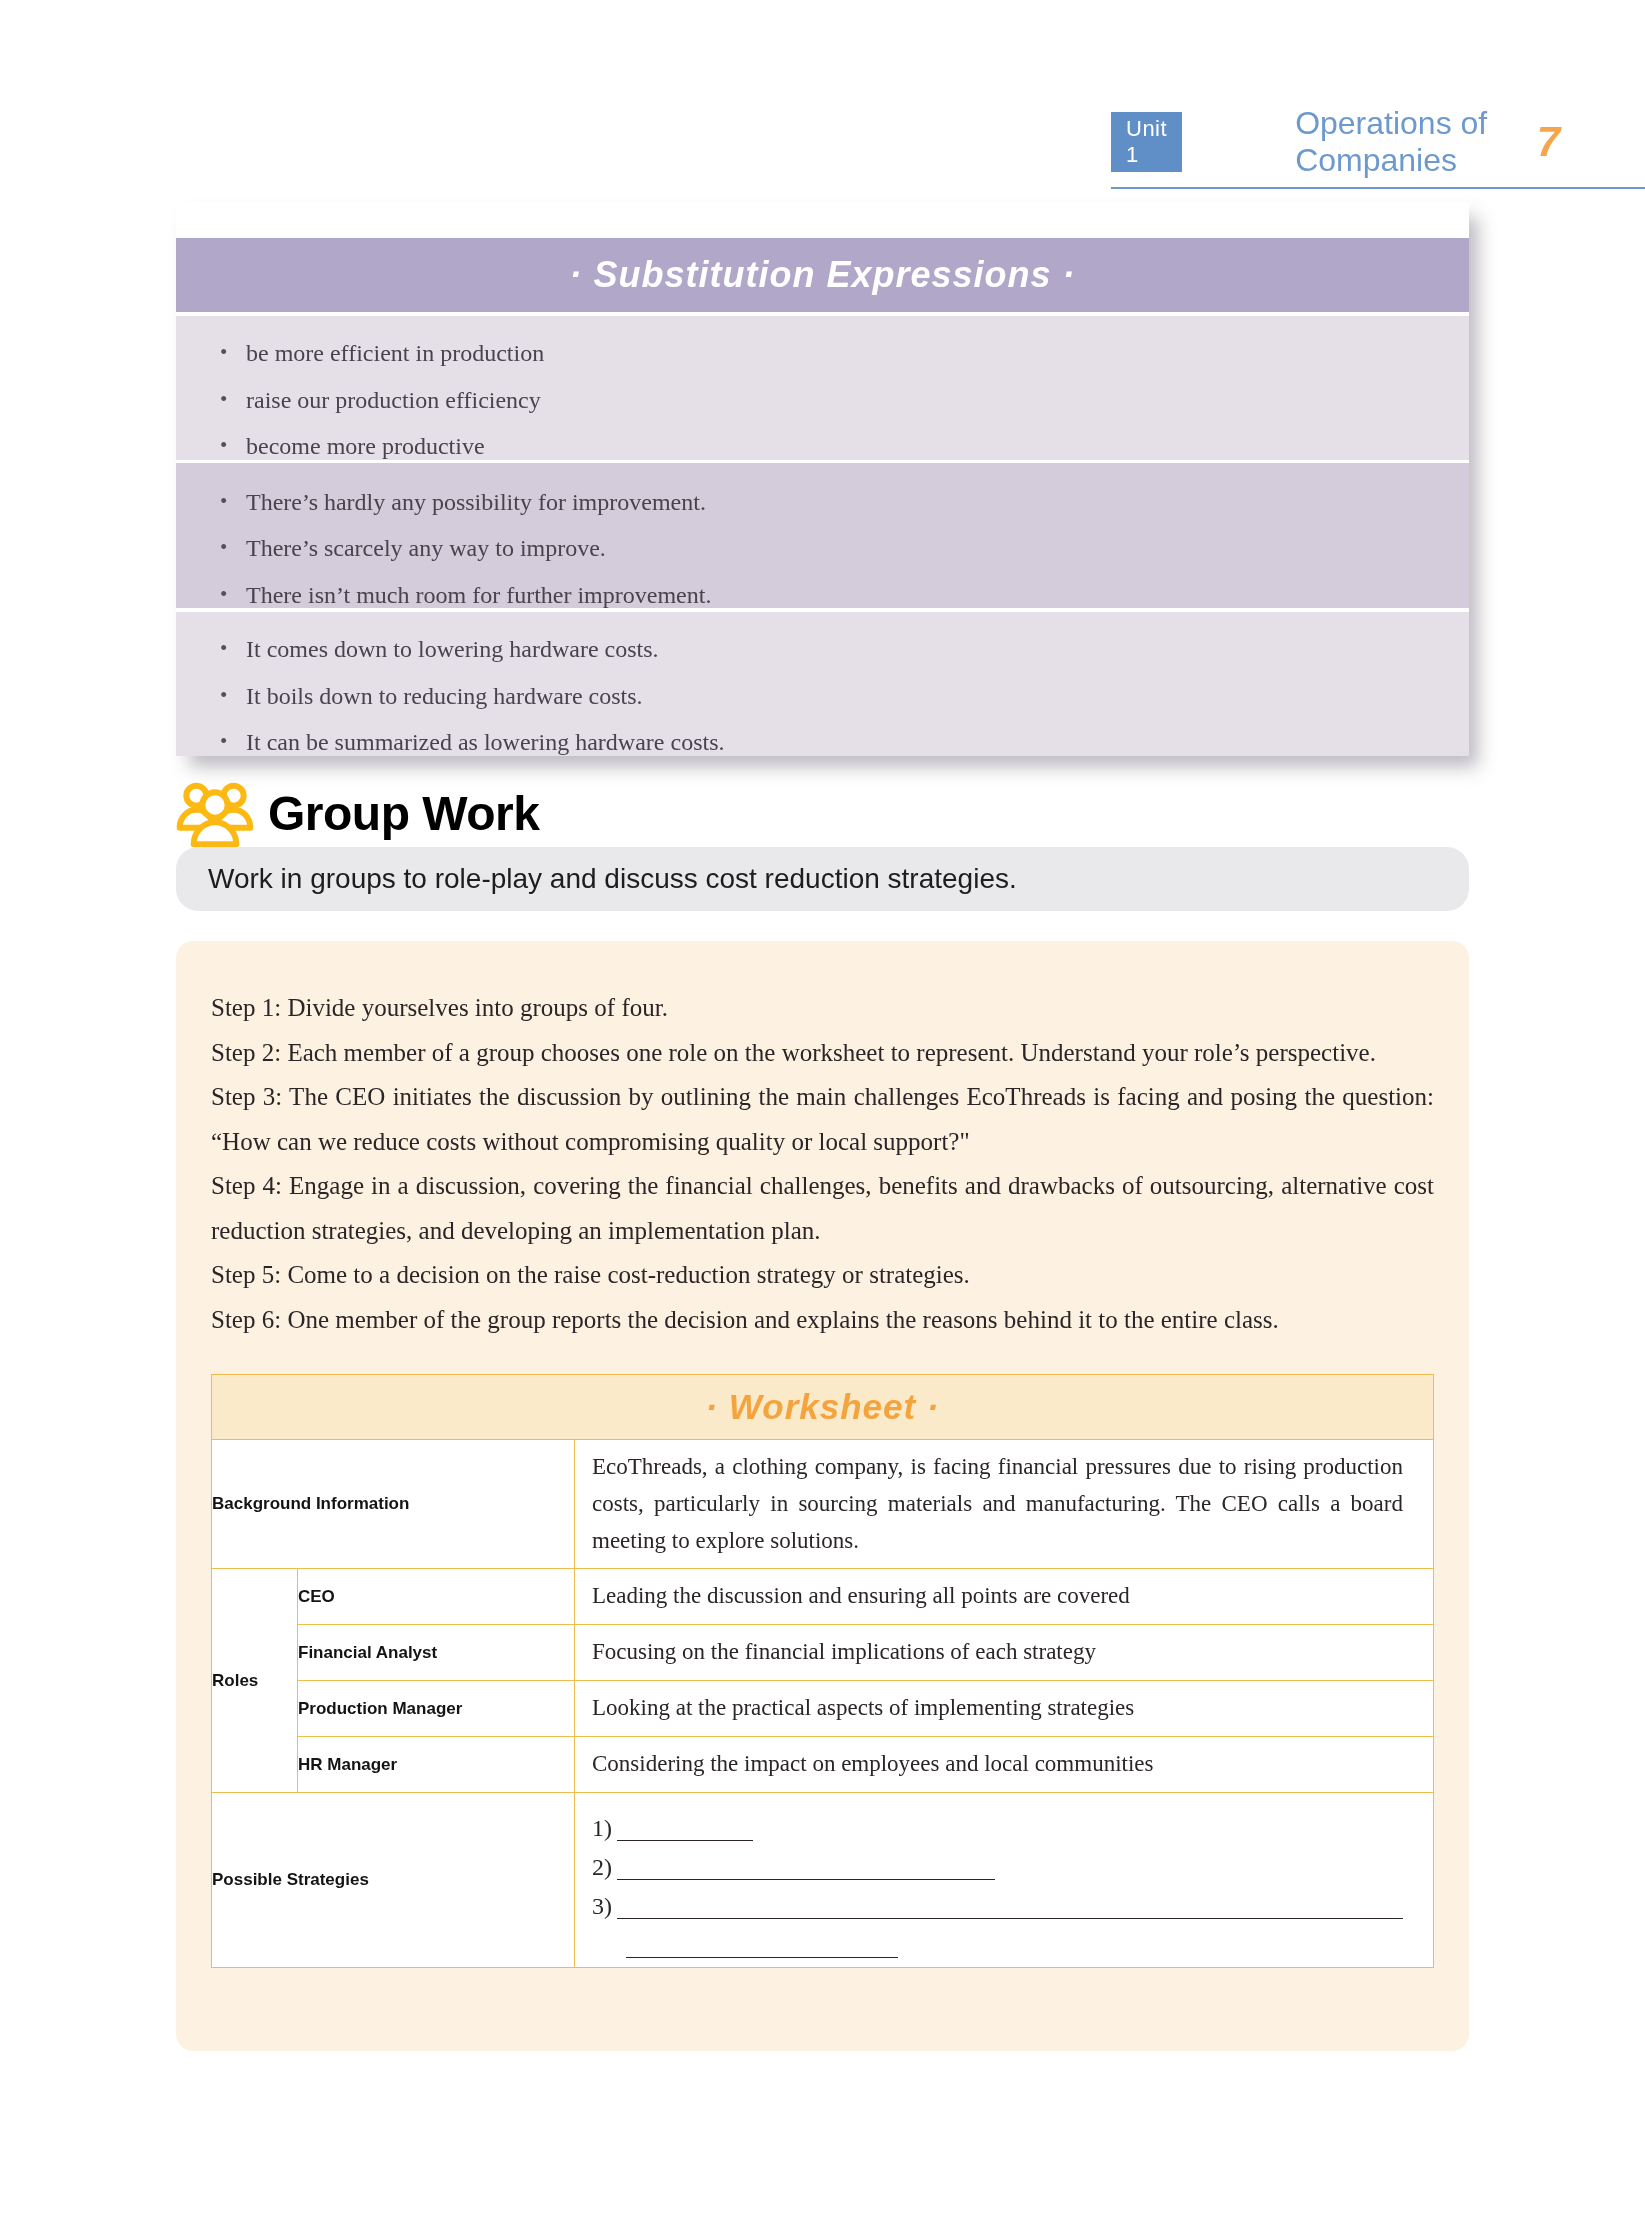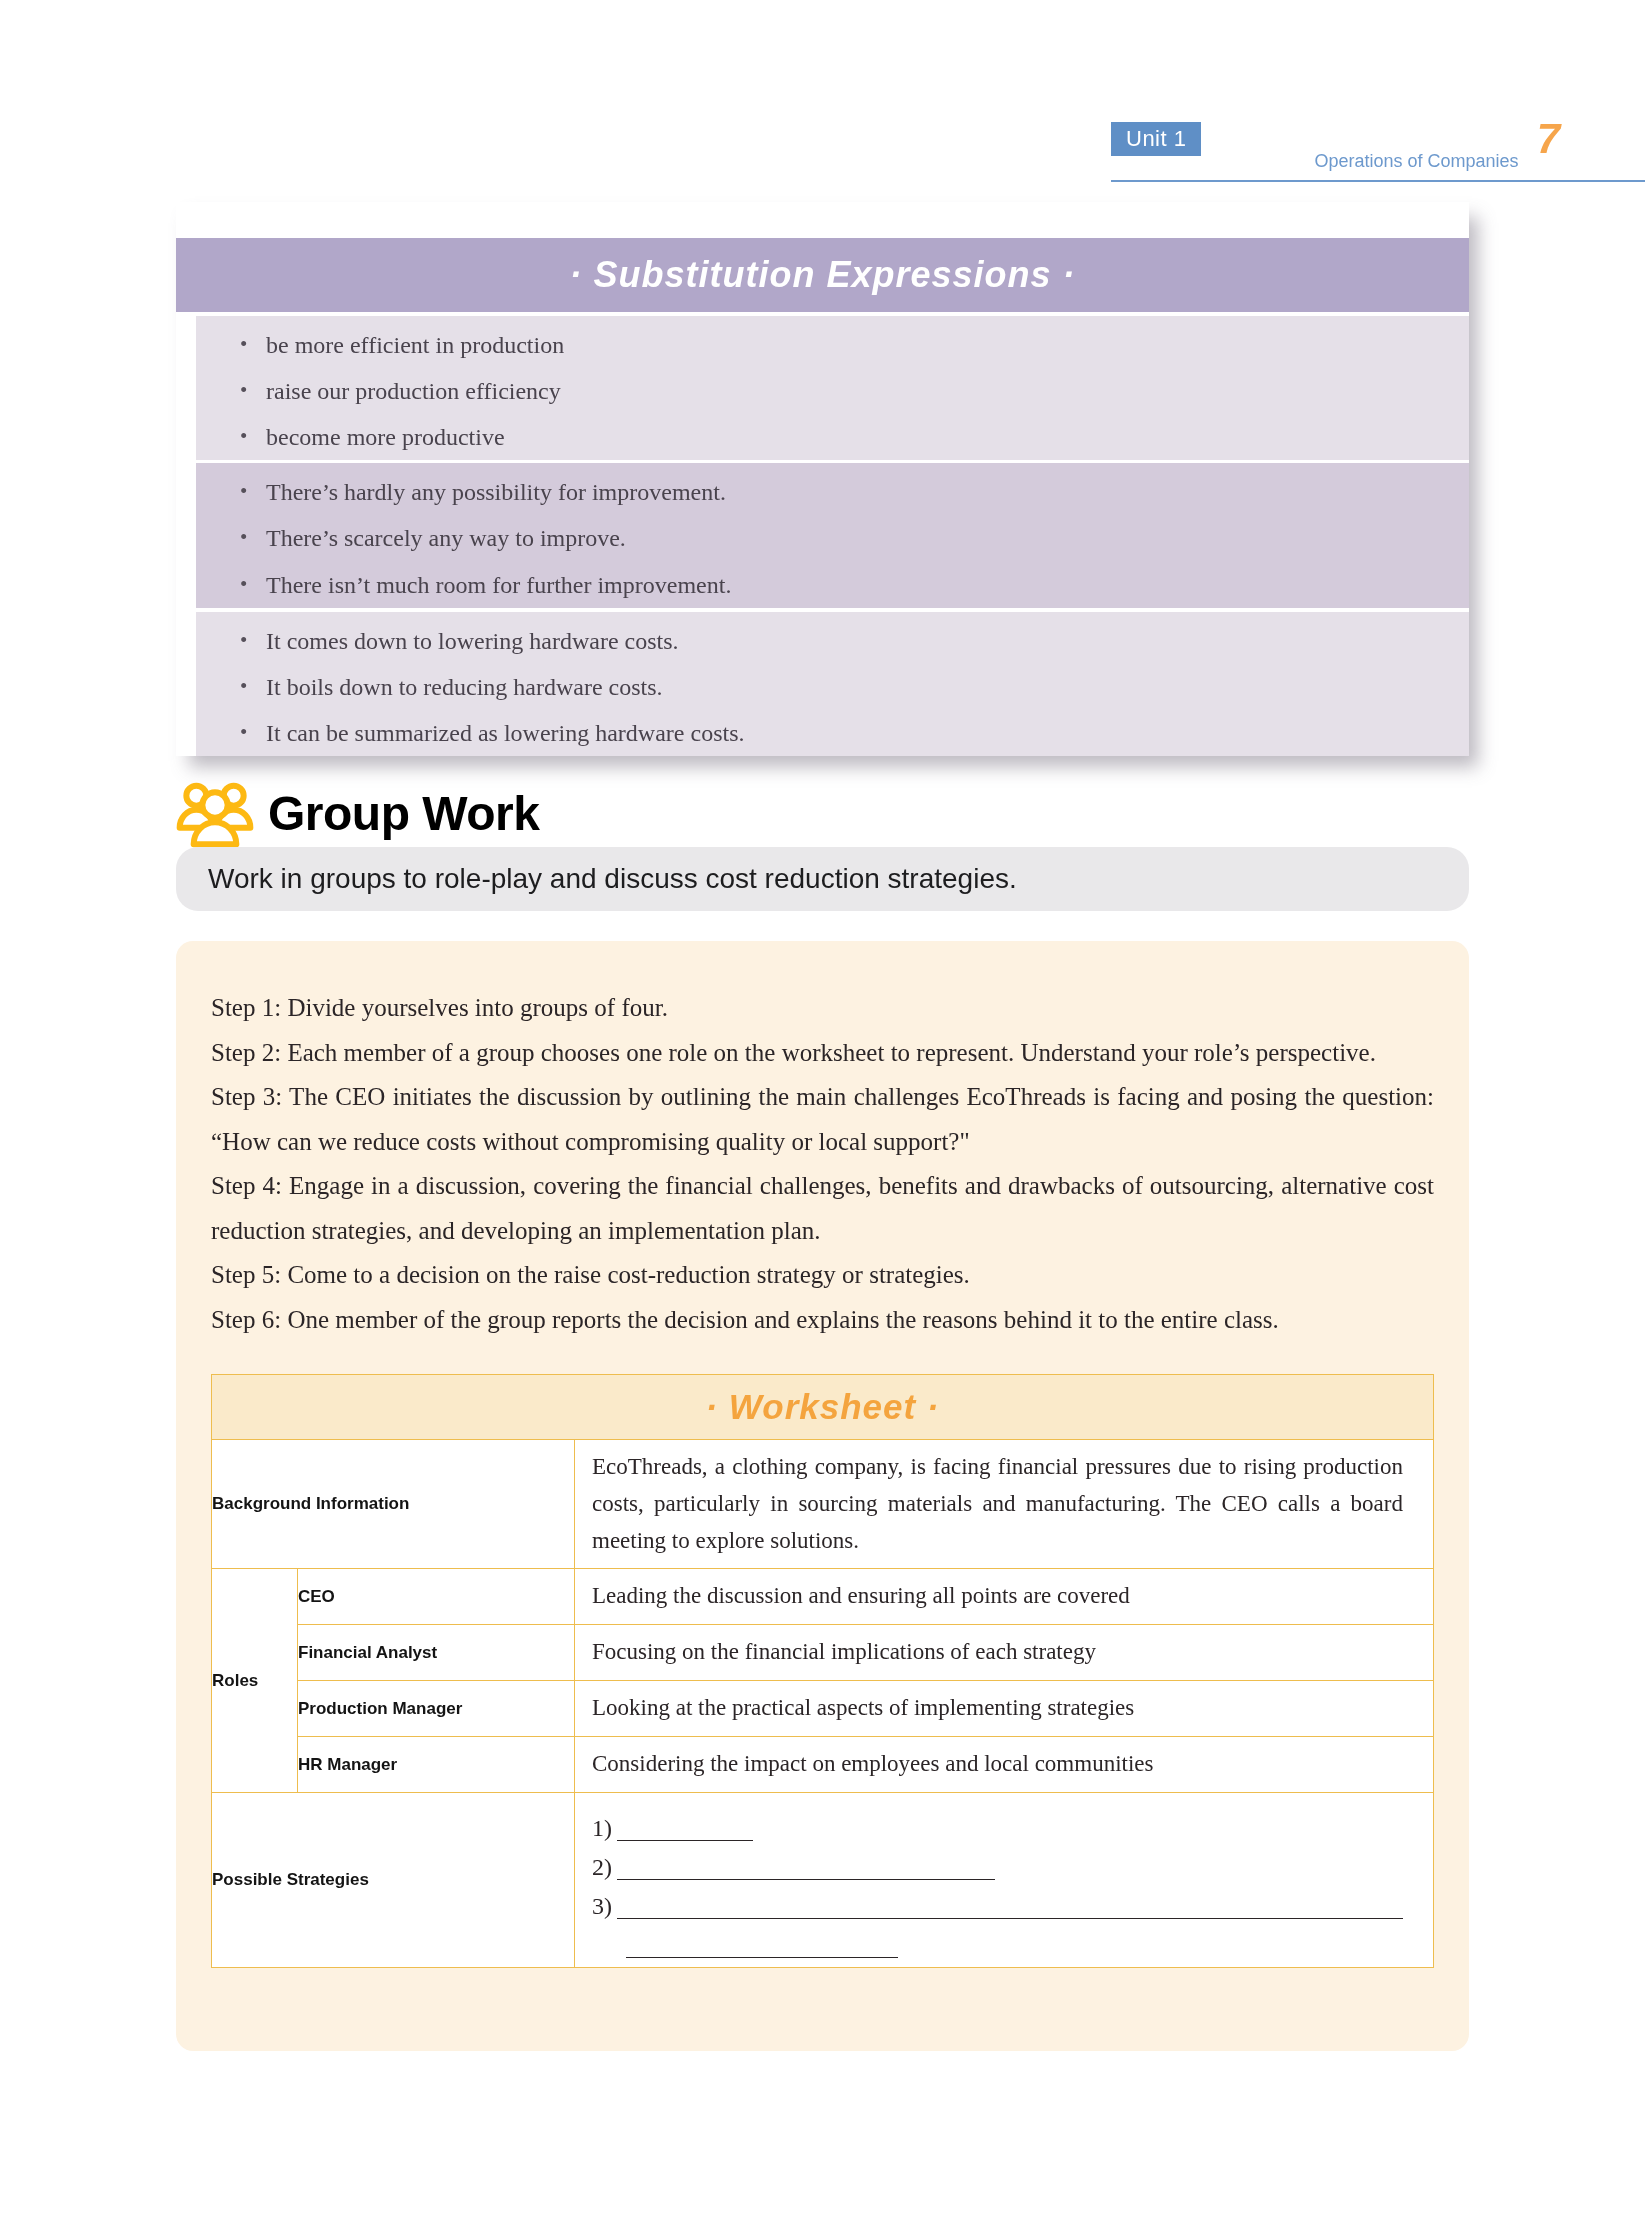--- a/index.html
+++ b/index.html
@@ -17,41 +17,41 @@
   .page-header{
     position:absolute; top:105px; left:1111px; right:0;
     display:flex; align-items:center;
     border-bottom:2.5px solid #6d99cd; padding-bottom:8px;
     font-family:"Liberation Sans", sans-serif;
   }
   .unit-badge{
     background:#5f8fc6; color:#ffffff; font-size:22px; font-weight:400;
     padding:4px 15px; letter-spacing:0.5px;
   }
-  .header-title{ color:#6d99cd; font-size:18px; font-weight:400; margin-left:113px;margin-top:46px; }
+  .header-title{ color:#6d99cd; font-size:32px; font-weight:400; margin-left:113px; }
   .page-number{
     margin-left:auto; margin-right:86px;
     color:#f6a54b; font-size:42px; font-weight:bold; font-style:italic;
     font-family:"Liberation Sans", sans-serif;
   }
 
   
   .sub-box{
     position:absolute; top:202px; left:176px; width:1293px;
     display:flex; flex-direction:column; gap:3.5px;
     box-shadow:11px 13px 17px -2px rgba(110,105,120,0.45);
     background:#ffffff;
   }
   .sub-header{
     background:#b1a7c9; height:74px;
     display:flex; align-items:center; justify-content:center;
     color:#ffffff; font-size:36px; font-weight:bold; font-style:italic;
     font-family:"Liberation Sans", sans-serif; letter-spacing:1px;margin-top:36px;
   }
-  .sub-band{ padding:16px 0 0 70px; display:flex; flex-direction:column; justify-content:flex-start; row-gap:20px;margin-left:20px; }
+  .sub-band{ padding:16px 0 0 70px; display:flex; flex-direction:column; justify-content:flex-end; row-gap:20px; }
   .band-light{ background:#e5e0e8; height:144px; }
   .band-mid{ background:#d4cbdb; height:145px; }
   .sub-band ul{ list-style:none; display:flex; flex-direction:column; row-gap:20px; }
   .sub-band li{
     position:relative; font-size:24px; color:#49434d; line-height:1.1;
   }
   .sub-band li::before{
     content:"\2022"; position:absolute; left:-26px; top:1px; font-size:21px; color:#56505a;
   }
 

